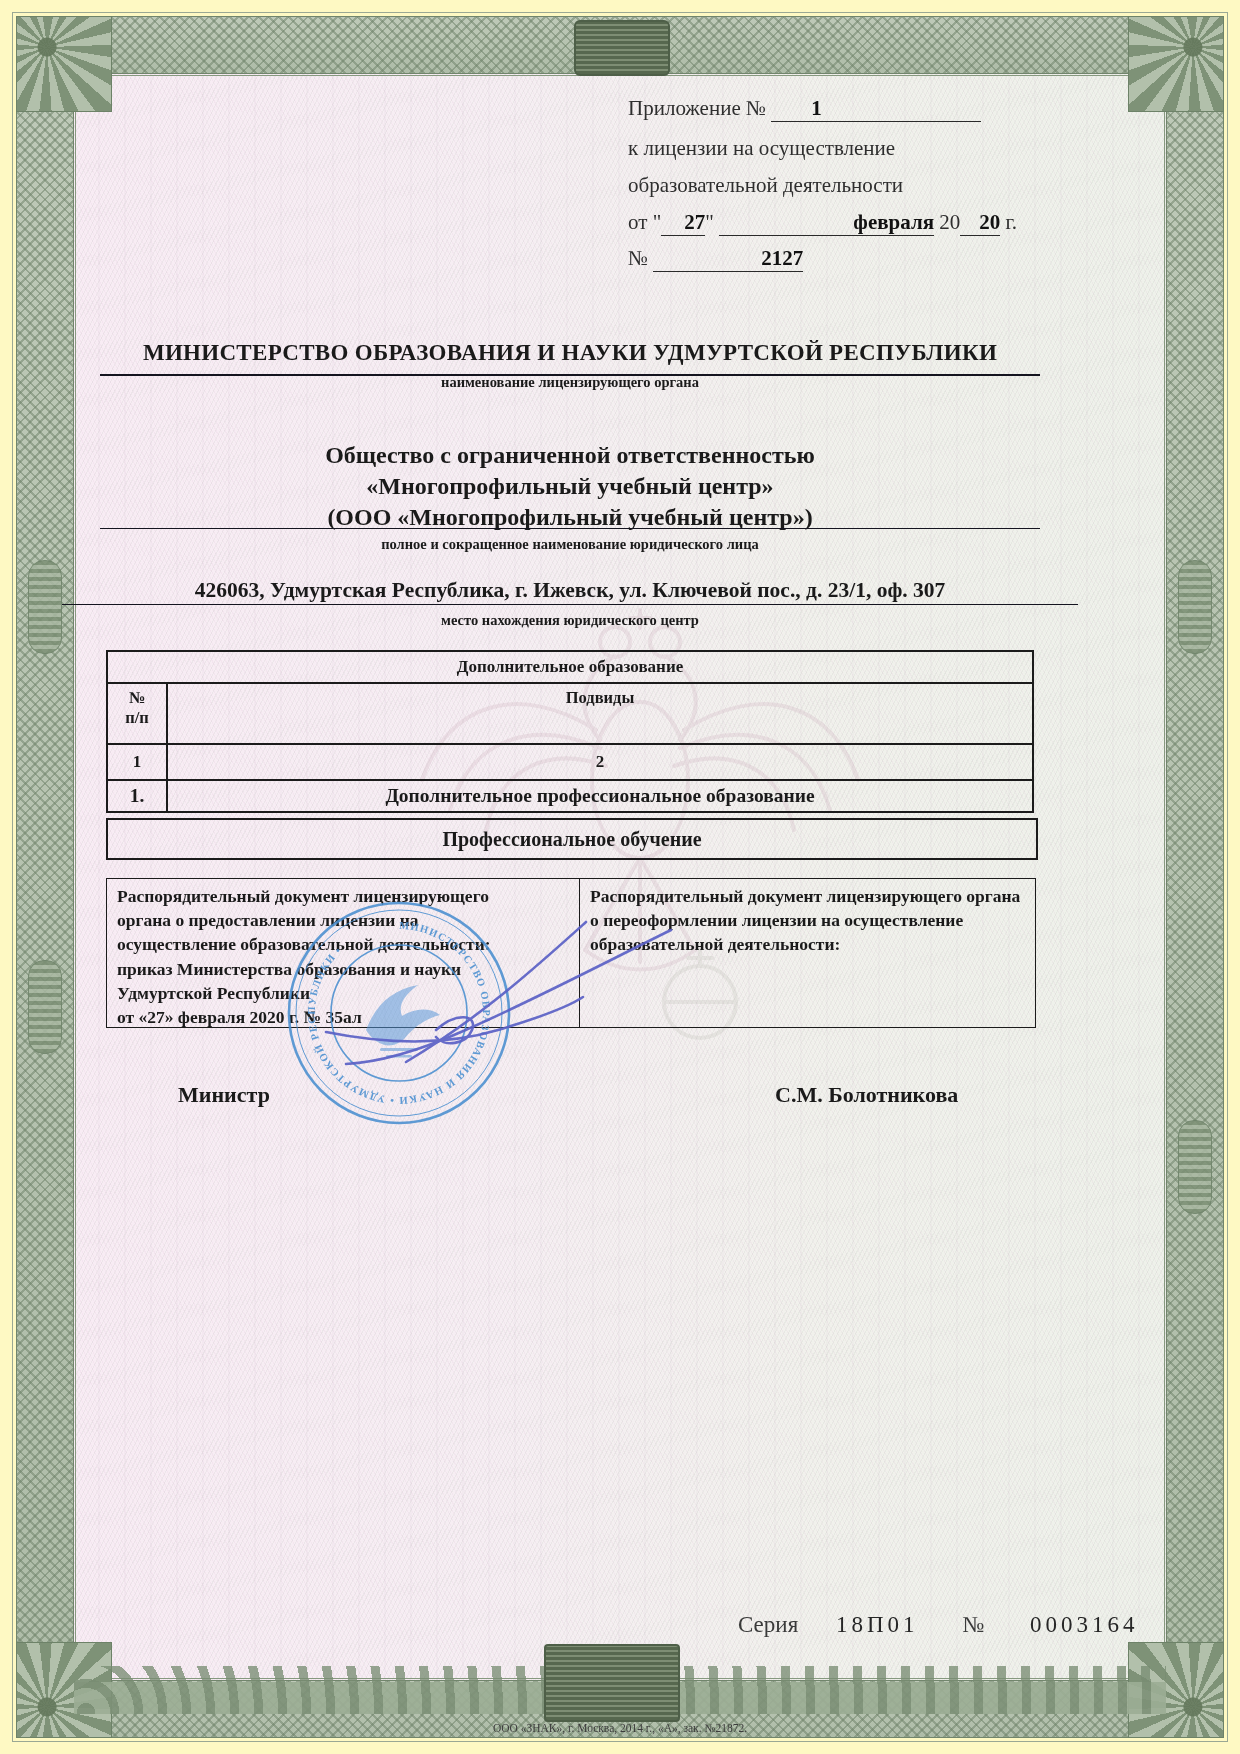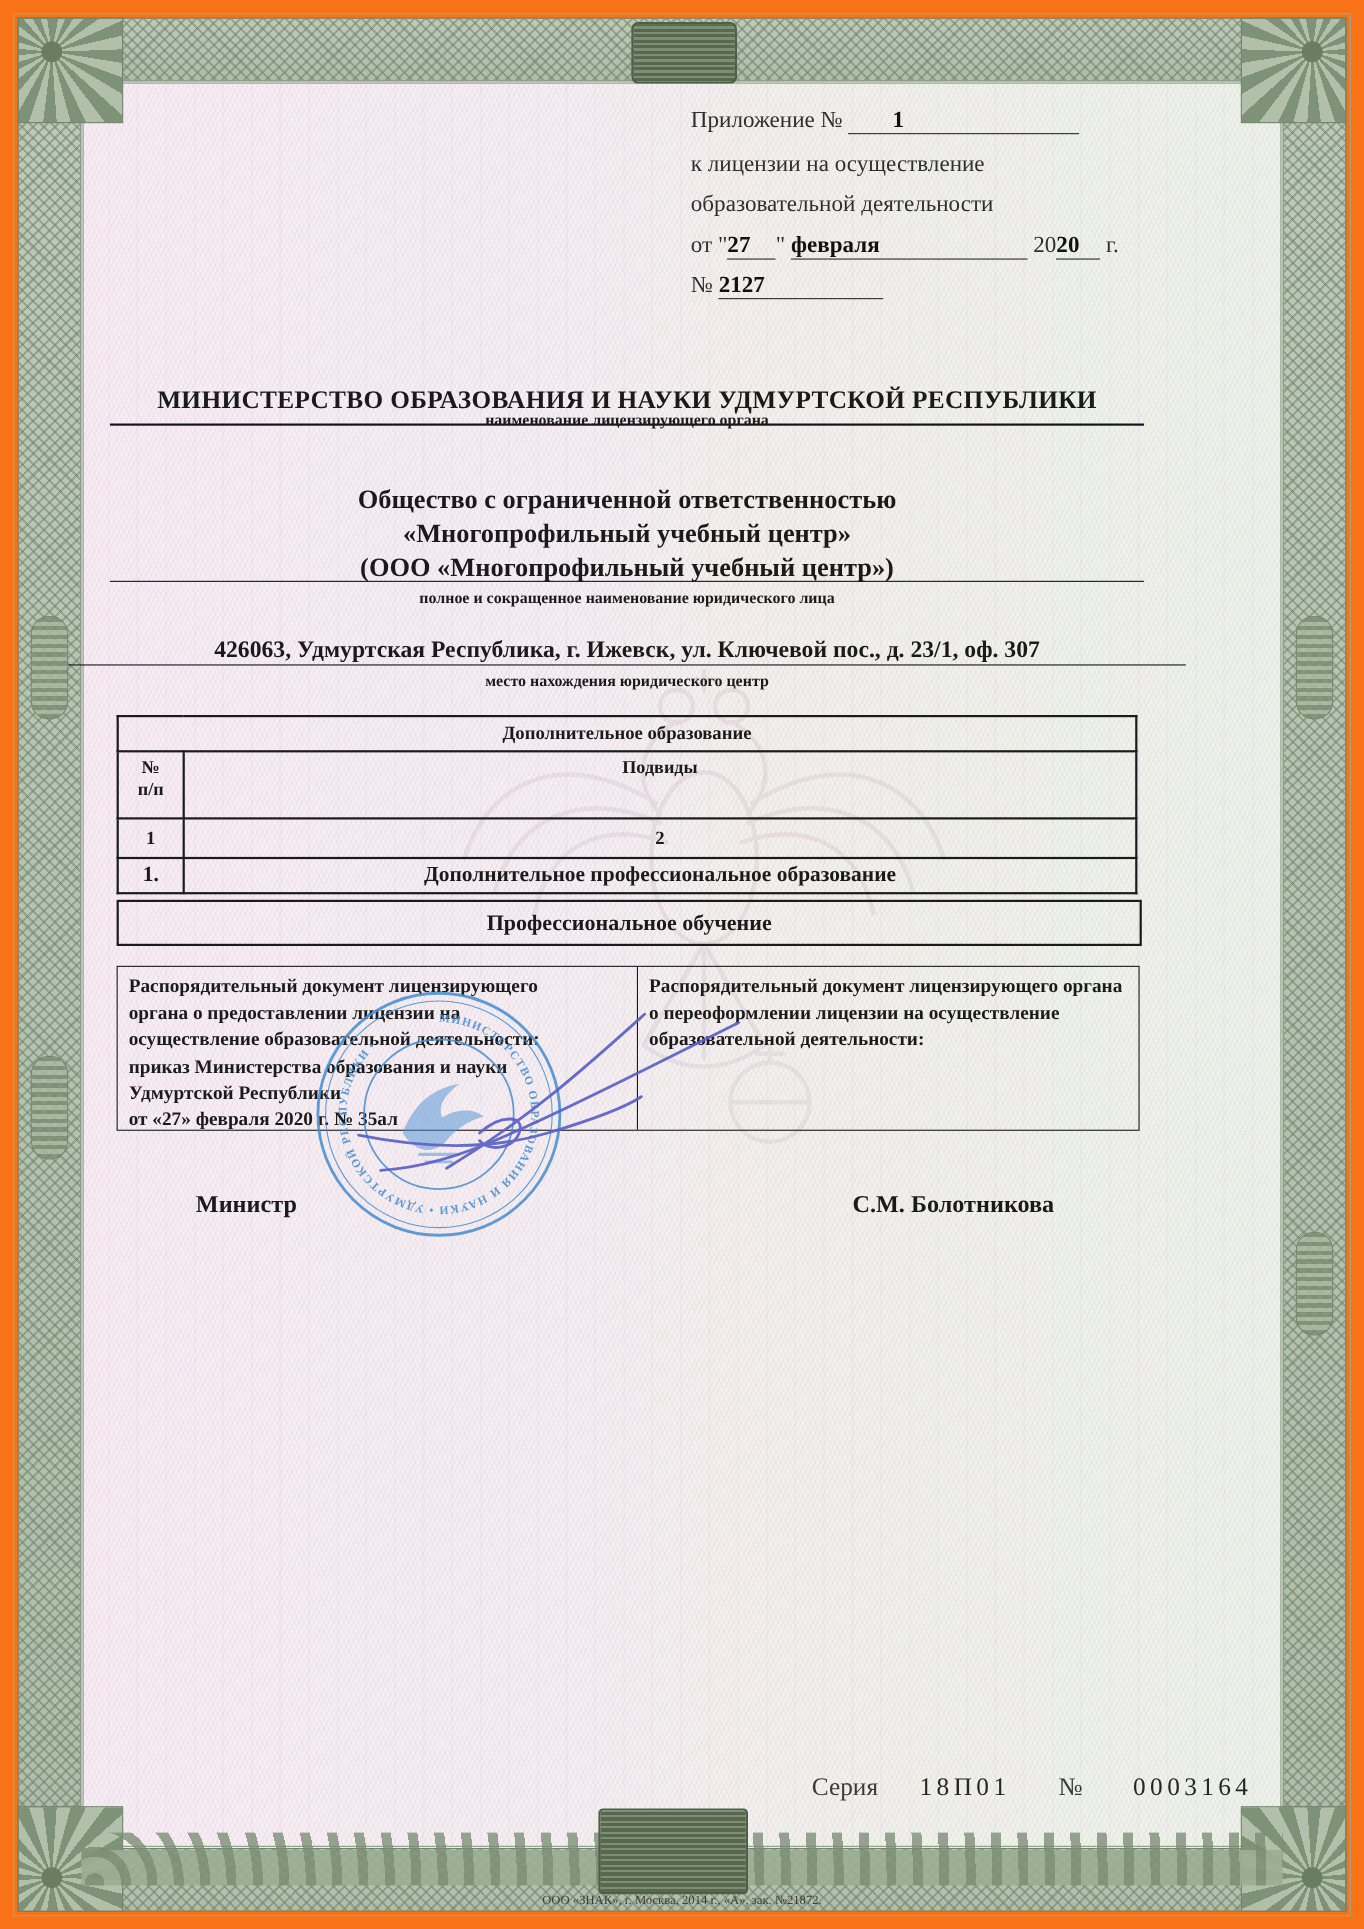--- a/index.html
+++ b/index.html
@@ -5,21 +5,21 @@
   html,body{margin:0;padding:0;}
   body{
     font-family:"Liberation Serif","DejaVu Serif",serif;
     background:#ffffff;
     color:#1a1a1a;
   }
   .page{
     position:relative;
     width:1240px;height:1754px;
     margin:0 auto;
-    background:#f97316;
+    background:#fef9c3;
     overflow:hidden;
   }
   
   .field{
     position:absolute; inset:72px;
     background:
       repeating-linear-gradient(63deg, rgba(205,165,195,.10) 0 1px, transparent 1px 4px),
       repeating-linear-gradient(-63deg, rgba(160,172,160,.12) 0 1px, transparent 1px 4px),
       repeating-linear-gradient(90deg, rgba(196,178,196,.08) 0 2px, transparent 2px 26px),
       linear-gradient(90deg,#f8ecf4 0%, #f6eef3 38%, #f1f1ec 68%, #eef1ea 100%);
@@ -53,21 +53,21 @@
         repeating-radial-gradient(circle at 12px 46px, rgba(120,140,114,.85) 0 9px, rgba(120,140,114,0) 9px 24px),
         linear-gradient(rgba(0,0,0,0) 0 16px, #9cae95 16px 100%);}
   .emblem-top{position:absolute;left:574px;top:20px;width:92px;height:52px;border-radius:6px;
       background:repeating-linear-gradient(0deg,#57684f 0 3px,#7e8e74 3px 5px);border:2px solid #4e5f48;}
   .emblem-bottom{position:absolute;left:544px;top:1644px;width:132px;height:74px;border-radius:4px;
       background:repeating-linear-gradient(0deg,#57684f 0 3px,#7e8e74 3px 5px);border:2px solid #4e5f48;}
   
   .abs{position:absolute;}
   .hdr{left:628px;width:420px;font-size:21px;color:#2e2e2e;}
   .hline{white-space:nowrap;}
-  .fill{display:inline-block;border-bottom:1.5px solid #2a2a2a;text-align:left;
+  .fill{display:inline-block;border-bottom:1.5px solid #2a2a2a;text-align:right;
         font-weight:bold;color:#111;}
   .w160{width:170px;text-align:left;padding-left:40px;}
   .w44{width:44px;}
   .w210{width:215px;}
   .w150{width:150px;}
   .w40{width:40px;}
   .center{left:100px;width:940px;text-align:center;}
   .ministry{font-weight:bold;font-size:23px;letter-spacing:.3px;border-bottom:2px solid #14141f;padding-bottom:8px;}
   .caption{font-weight:bold;font-size:14.5px;}
   .orgline{font-weight:bold;font-size:24px;line-height:31px;}
@@ -149,21 +149,21 @@
       <span class="fill w210">февраля</span>
       <span>20</span><span class="fill w40">20</span>
       <span>г.</span>
     </div>
     <div class="hline">
       <span>№</span>
       <span class="fill w150">2127</span>
     </div>
   </div>
 
-  <div class="abs center ministry" style="top:351px;">МИНИСТЕРСТВО ОБРАЗОВАНИЯ И НАУКИ УДМУРТСКОЙ РЕСПУБЛИКИ</div>
+  <div class="abs center ministry" style="top:340px;">МИНИСТЕРСТВО ОБРАЗОВАНИЯ И НАУКИ УДМУРТСКОЙ РЕСПУБЛИКИ</div>
   <div class="abs center caption" style="top:374px;">наименование лицензирующего органа</div>
 
   <div class="abs center" style="top:440px;">
     <div class="orgline">Общество с ограниченной ответственностью</div>
     <div class="orgline">«Многопрофильный учебный центр»</div>
     <div class="orgline">(ООО «Многопрофильный учебный центр»)</div>
   </div>
   <div class="rule" style="left:100px;width:940px;top:528px;"></div>
   <div class="abs center caption" style="top:536px;">полное и  сокращенное наименование юридического лица</div>
 

